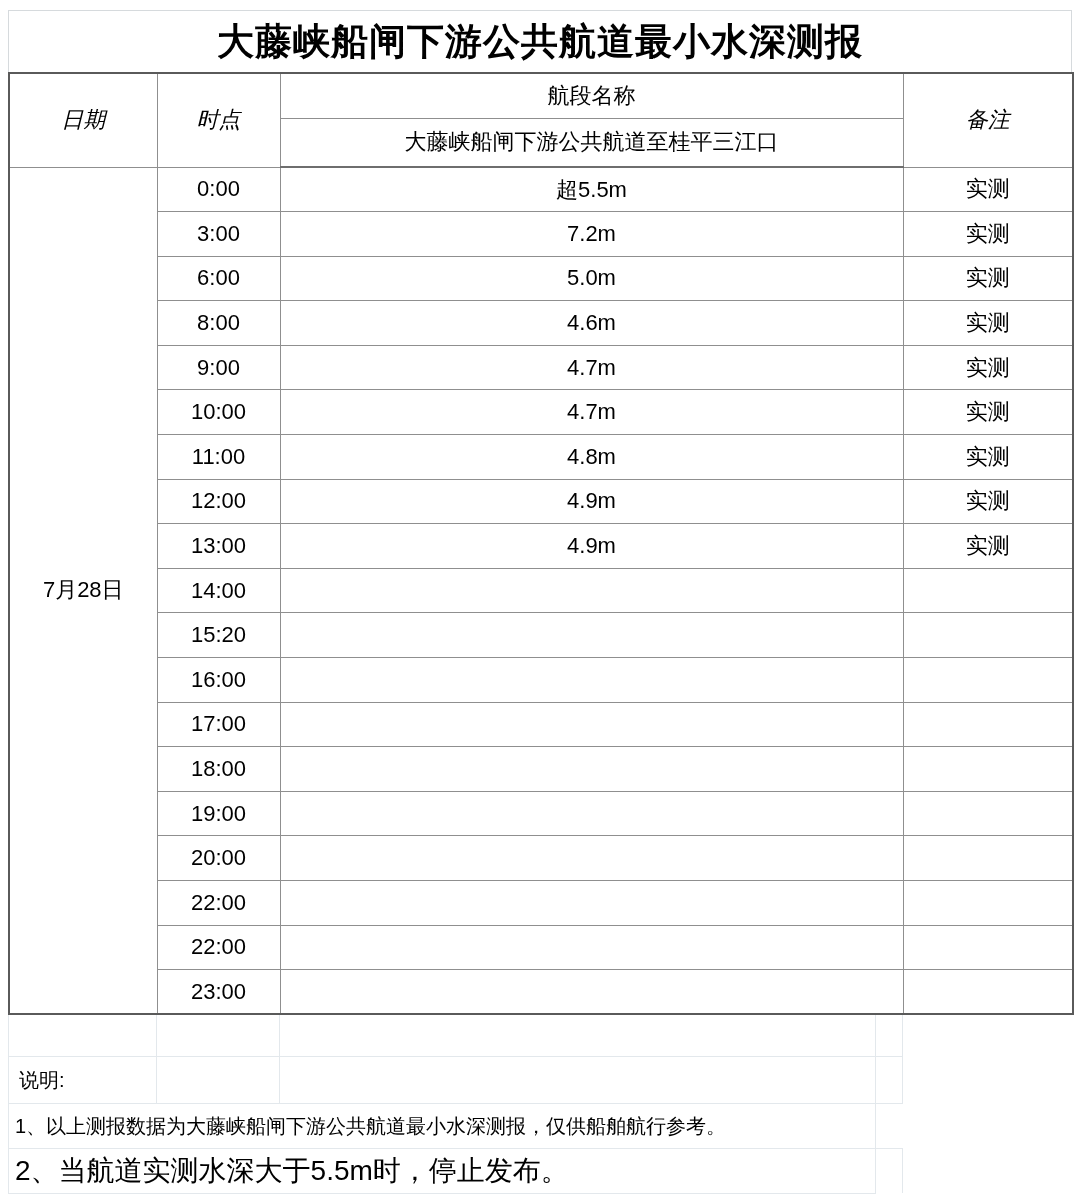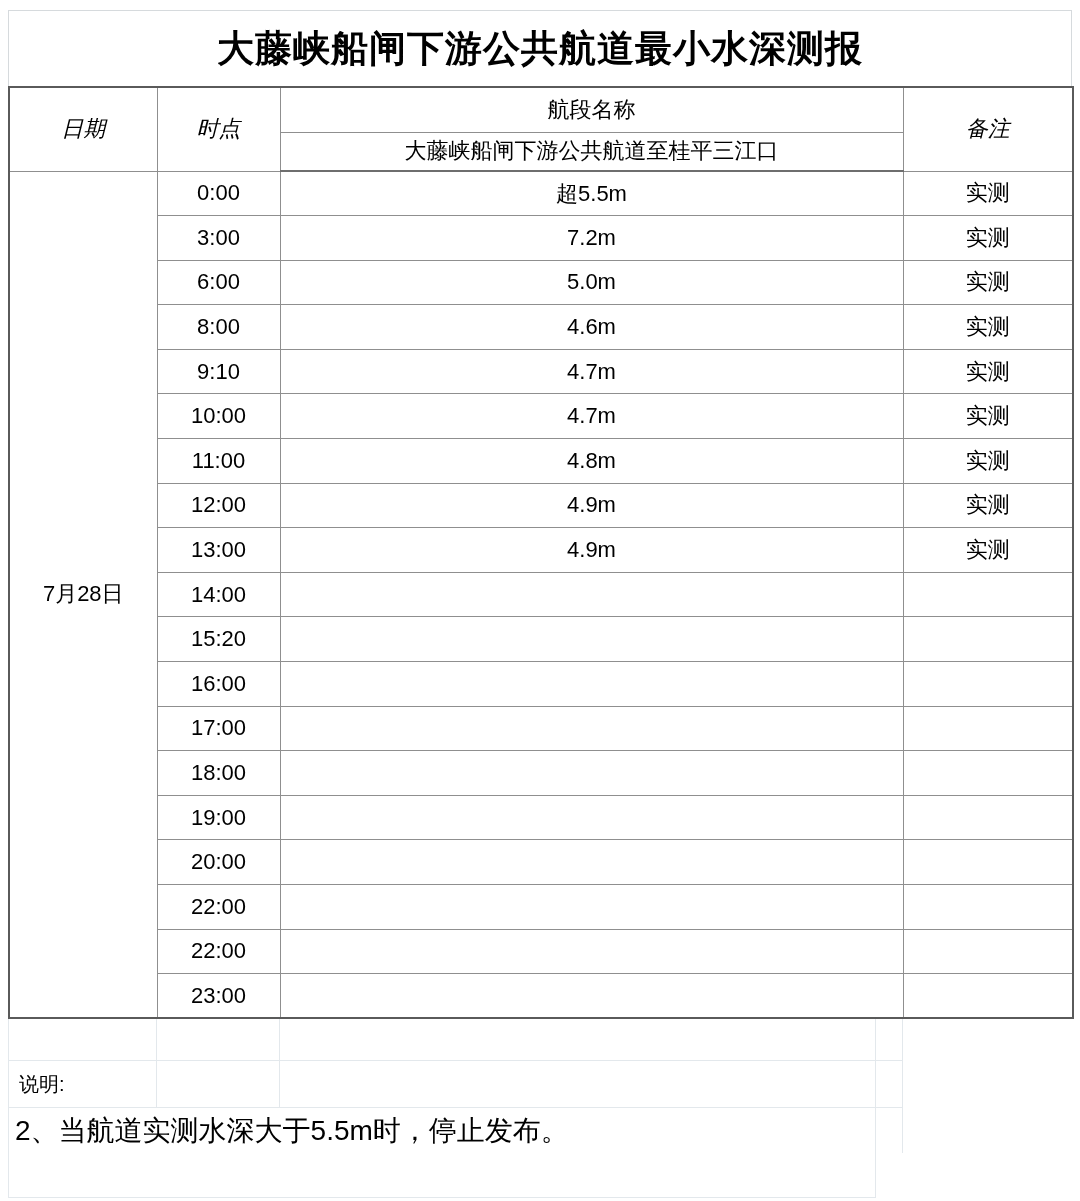--- a/index.html
+++ b/index.html
@@ -6,38 +6,38 @@
   html, body { background: #ffffff; }
   body {
     width: 1080px; height: 1201px; position: relative;
     font-family: "Liberation Sans", "DejaVu Sans", sans-serif;
     color: #000000;
   }
   .sheet { position: absolute; left: 8px; top: 10px; width: 1064px; }
 
   
   .title-block {
-    height: 76px; width: 1064px;
+    height: 62px; width: 1064px;
     border: 1px solid #d6dadd; border-bottom: none;
     display: flex; align-items: center; justify-content: center;
     background: #ffffff;
   }
   .title-text { font-size: 37px; font-weight: 600; letter-spacing: 1px; }
 
   
   table.main {
     width: 1064px; border-collapse: collapse; table-layout: fixed;
     border: 2px solid #5a5a5a; background: #ffffff;
   }
   table.main th, table.main td {
     border: 1px solid #8f8f8f; text-align: center; vertical-align: middle;
     font-weight: 400; font-size: 22px; padding: 0; overflow: hidden;
   }
   tr.hdr1 { height: 45px; }
-  tr.hdr2 { height: 39px; }
+  tr.hdr2 { height: 49px; }
   th.rspan { border-bottom: 2px solid #6e6e6e; font-style: italic; }
   th.seg-name { border-bottom: 2px solid #b3b3b3; }
   tr.hdr2 th { border-bottom: 2px solid #6e6e6e; }
   tbody tr.body-row { height: 44.6px; }
   td.date-cell { font-size: 22px; }
   td.depth-cell { font-size: 22px; }
   td.remark-cell { font-size: 21px; }
 
   
   .bottom-grid {
@@ -104,21 +104,21 @@
         <td class="time-cell">6:00</td>
         <td class="depth-cell">5.0m</td>
         <td class="remark-cell">实测</td>
       </tr>
       <tr class="body-row">
         <td class="time-cell">8:00</td>
         <td class="depth-cell">4.6m</td>
         <td class="remark-cell">实测</td>
       </tr>
       <tr class="body-row">
-        <td class="time-cell">9:10</td>
+        <td class="time-cell">9:00</td>
         <td class="depth-cell">4.7m</td>
         <td class="remark-cell">实测</td>
       </tr>
       <tr class="body-row">
         <td class="time-cell">10:00</td>
         <td class="depth-cell">4.7m</td>
         <td class="remark-cell">实测</td>
       </tr>
       <tr class="body-row">
         <td class="time-cell">11:00</td>
@@ -192,18 +192,19 @@
     <div class="bcell"></div>
     <div class="bcell"></div>
     <div class="bcell"></div>
     <div class="bcell last-col"></div>
 
     <div class="bcell note-label-cell">说明:</div>
     <div class="bcell"></div>
     <div class="bcell"></div>
     <div class="bcell last-col"></div>
 
+    <div class="note-row-full">1、以上测报数据为大藤峡船闸下游公共航道最小水深测报，仅供船舶航行参考。</div>
 
     <div class="note-row-merged">2、当航道实测水深大于5.5m时，停止发布。</div>
     <div class="bcell last-col last-row"></div>
   </div>
 
 </div>
 
 </body></html>

